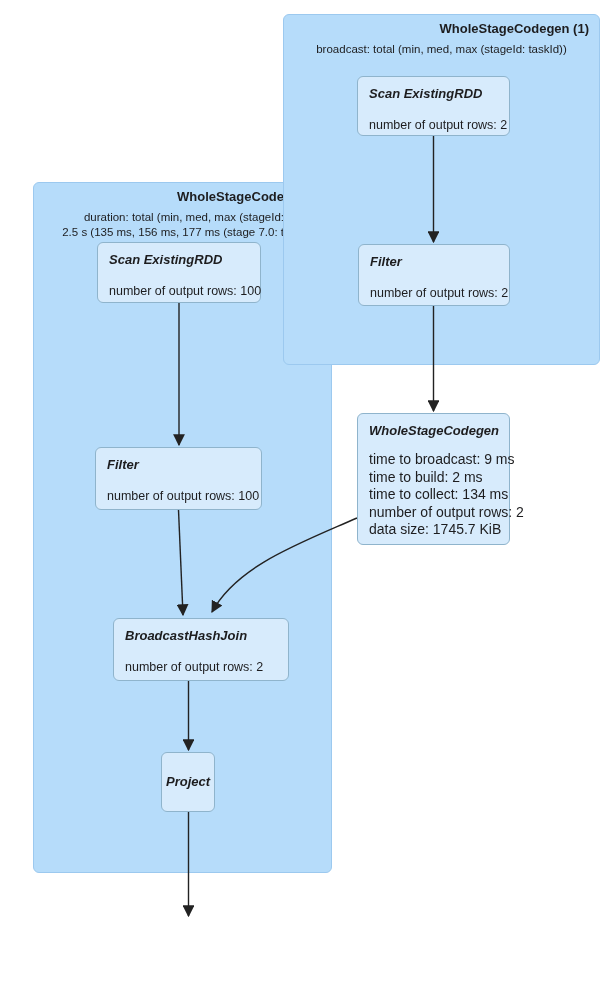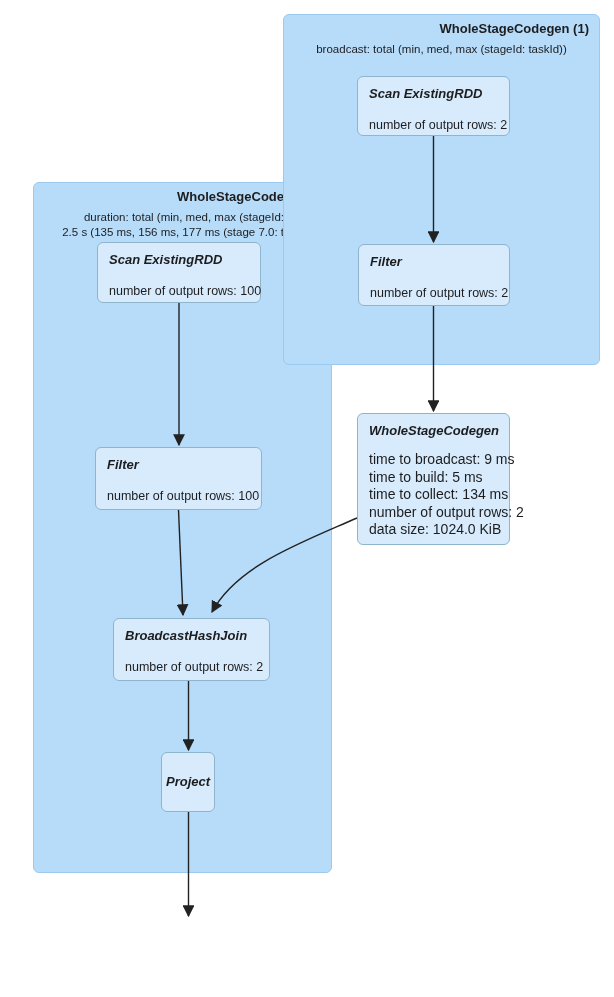--- a/index.html
+++ b/index.html
@@ -88,38 +88,38 @@
 
   <div class="node" style="left:358px;top:244px;width:152px;height:62px">
     <div class="node-title">Filter</div>
     <div class="node-metric">number of output rows: 2</div>
   </div>
 
   <div class="node" style="left:357px;top:413px;width:153px;height:132px">
     <div class="node-title">WholeStageCodegen</div>
     <div class="node-metrics">
       <div class="metric-line">time to broadcast: 9 ms</div>
-      <div class="metric-line">time to build: 5 ms</div>
+      <div class="metric-line">time to build: 2 ms</div>
       <div class="metric-line">time to collect: 134 ms</div>
       <div class="metric-line">number of output rows: 2</div>
-      <div class="metric-line">data size: 1024.0 KiB</div>
+      <div class="metric-line">data size: 1745.7 KiB</div>
     </div>
   </div>
 
   <div class="node" style="left:97px;top:242px;width:164px;height:61px">
     <div class="node-title">Scan ExistingRDD</div>
     <div class="node-metric">number of output rows: 100</div>
   </div>
 
   <div class="node" style="left:95px;top:447px;width:167px;height:63px">
     <div class="node-title">Filter</div>
     <div class="node-metric">number of output rows: 100</div>
   </div>
 
-  <div class="node" style="left:113px;top:618px;width:157px;height:63px">
+  <div class="node" style="left:113px;top:618px;width:176px;height:63px">
     <div class="node-title">BroadcastHashJoin</div>
     <div class="node-metric">number of output rows: 2</div>
   </div>
 
   <div class="node node-centered" style="left:161px;top:752px;width:54px;height:60px">
     <div class="node-title">Project</div>
   </div>
 
 
 </div>

